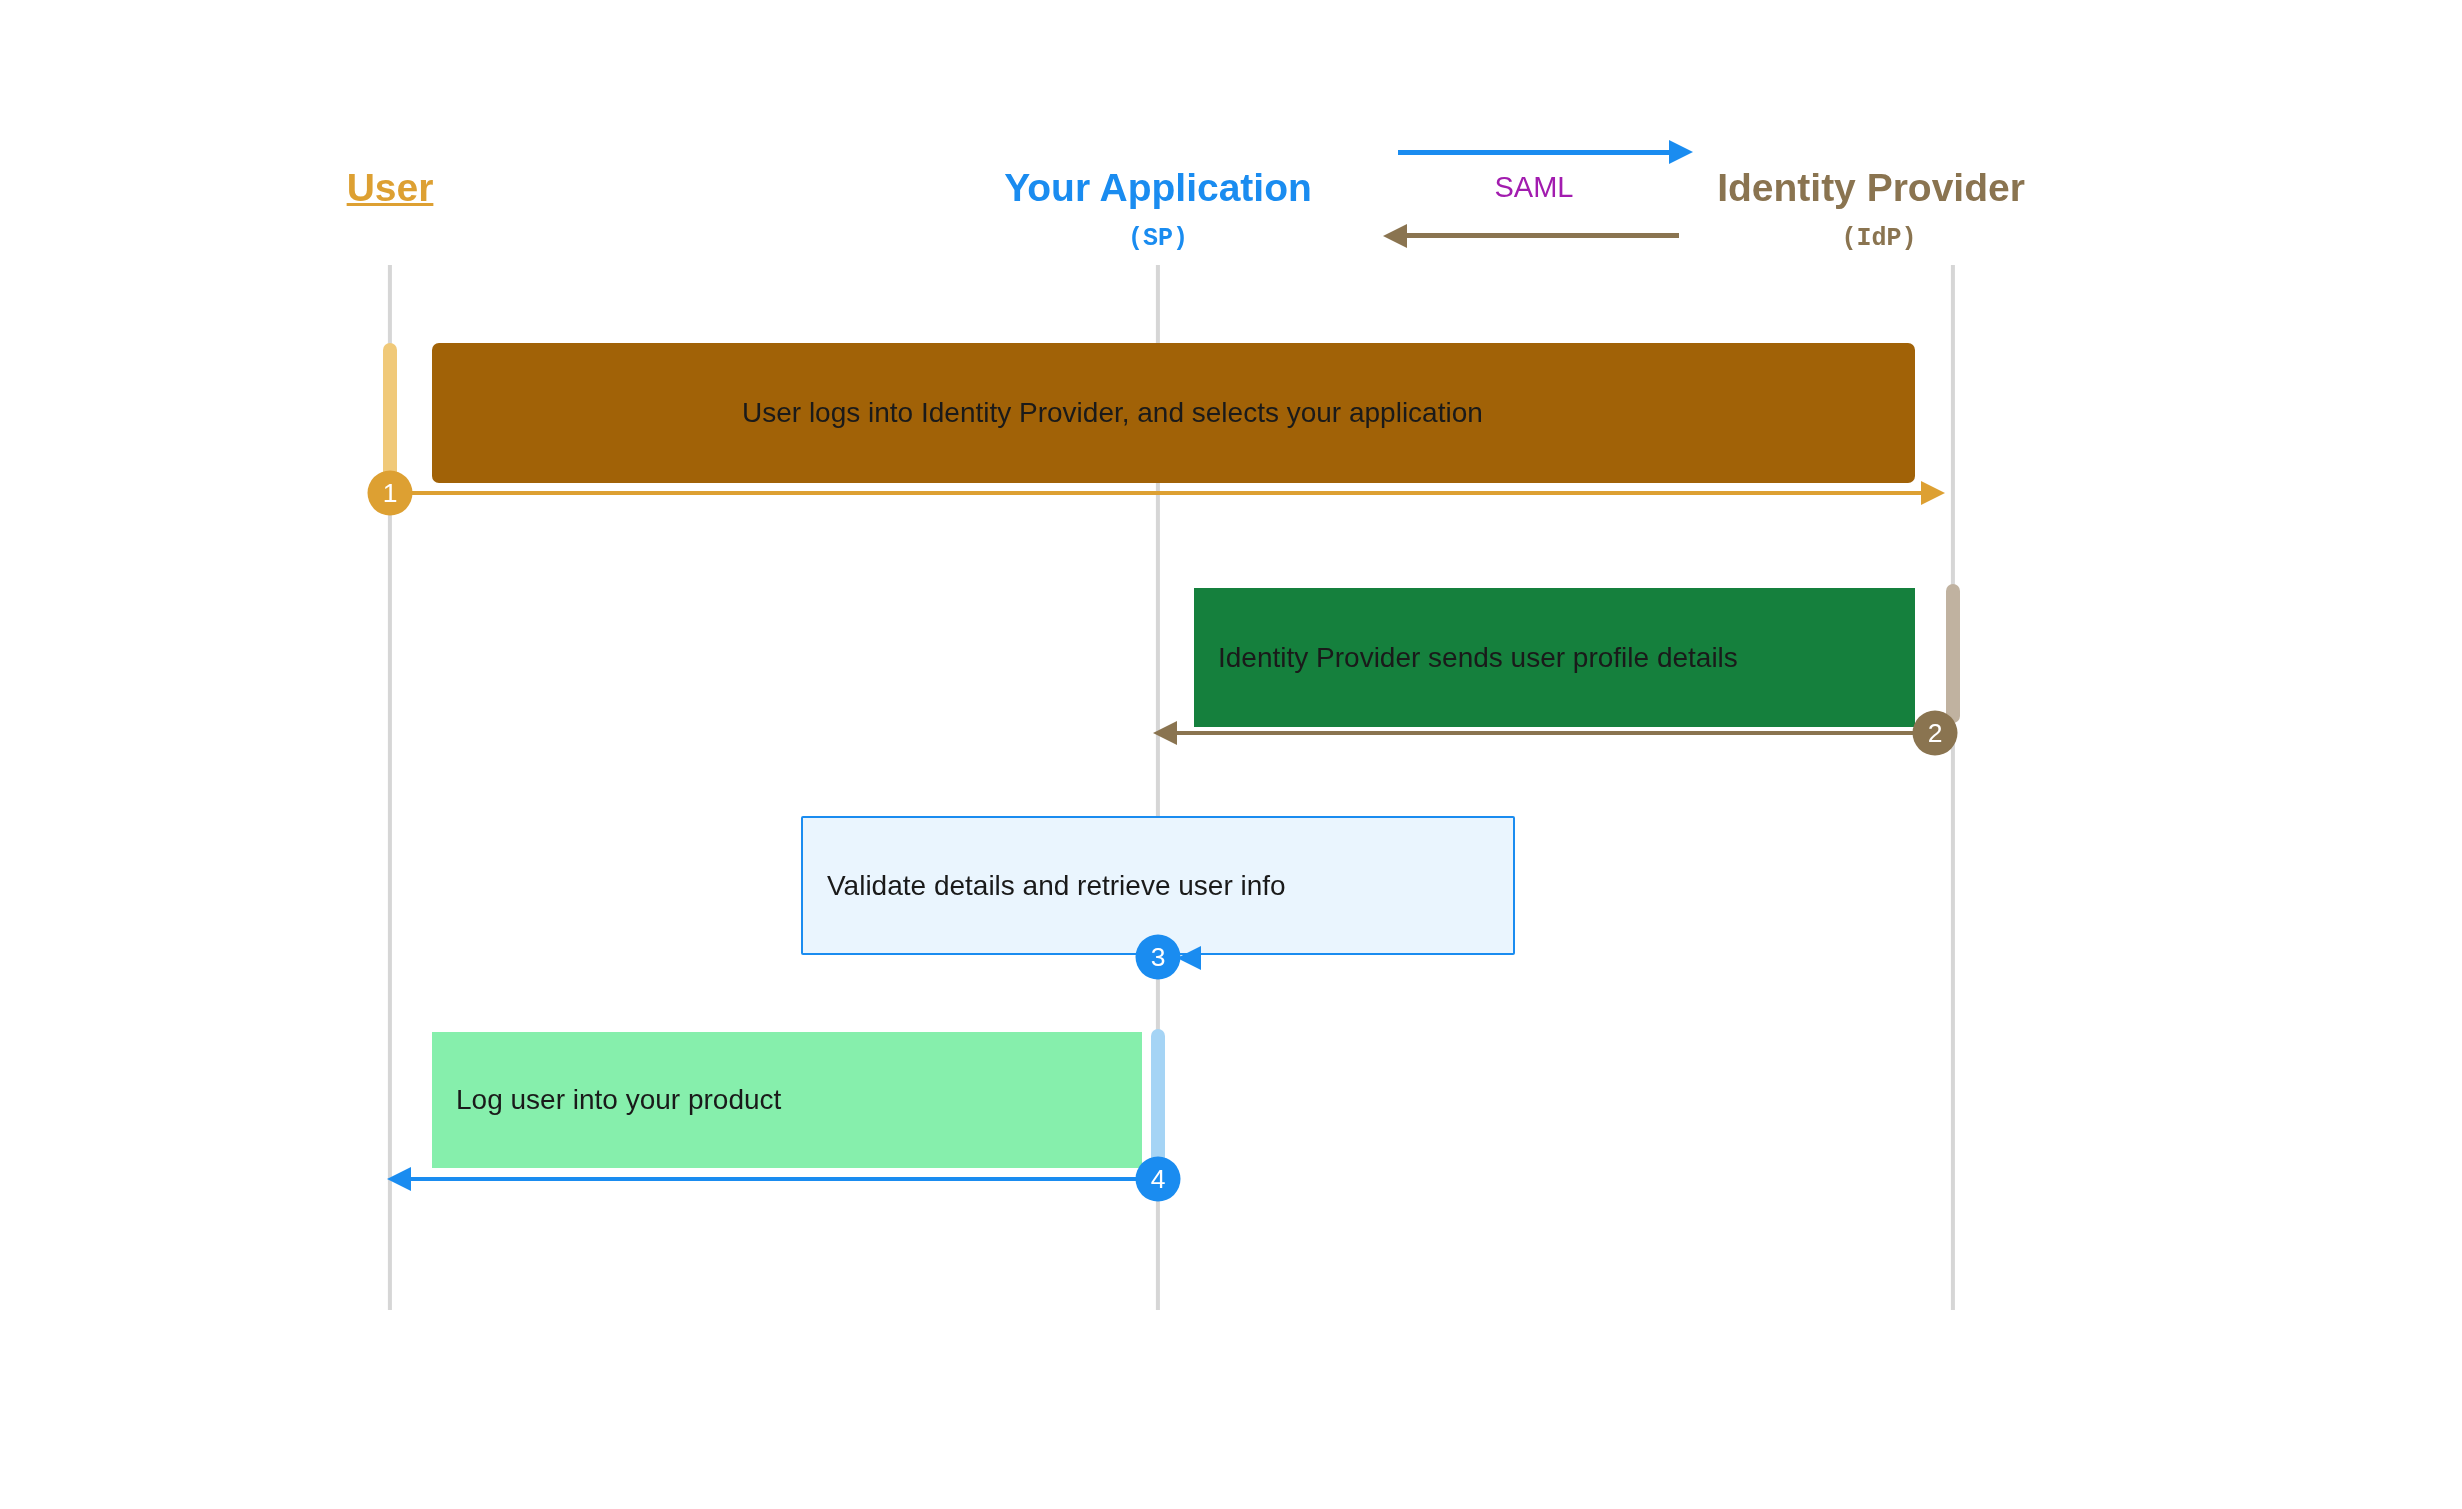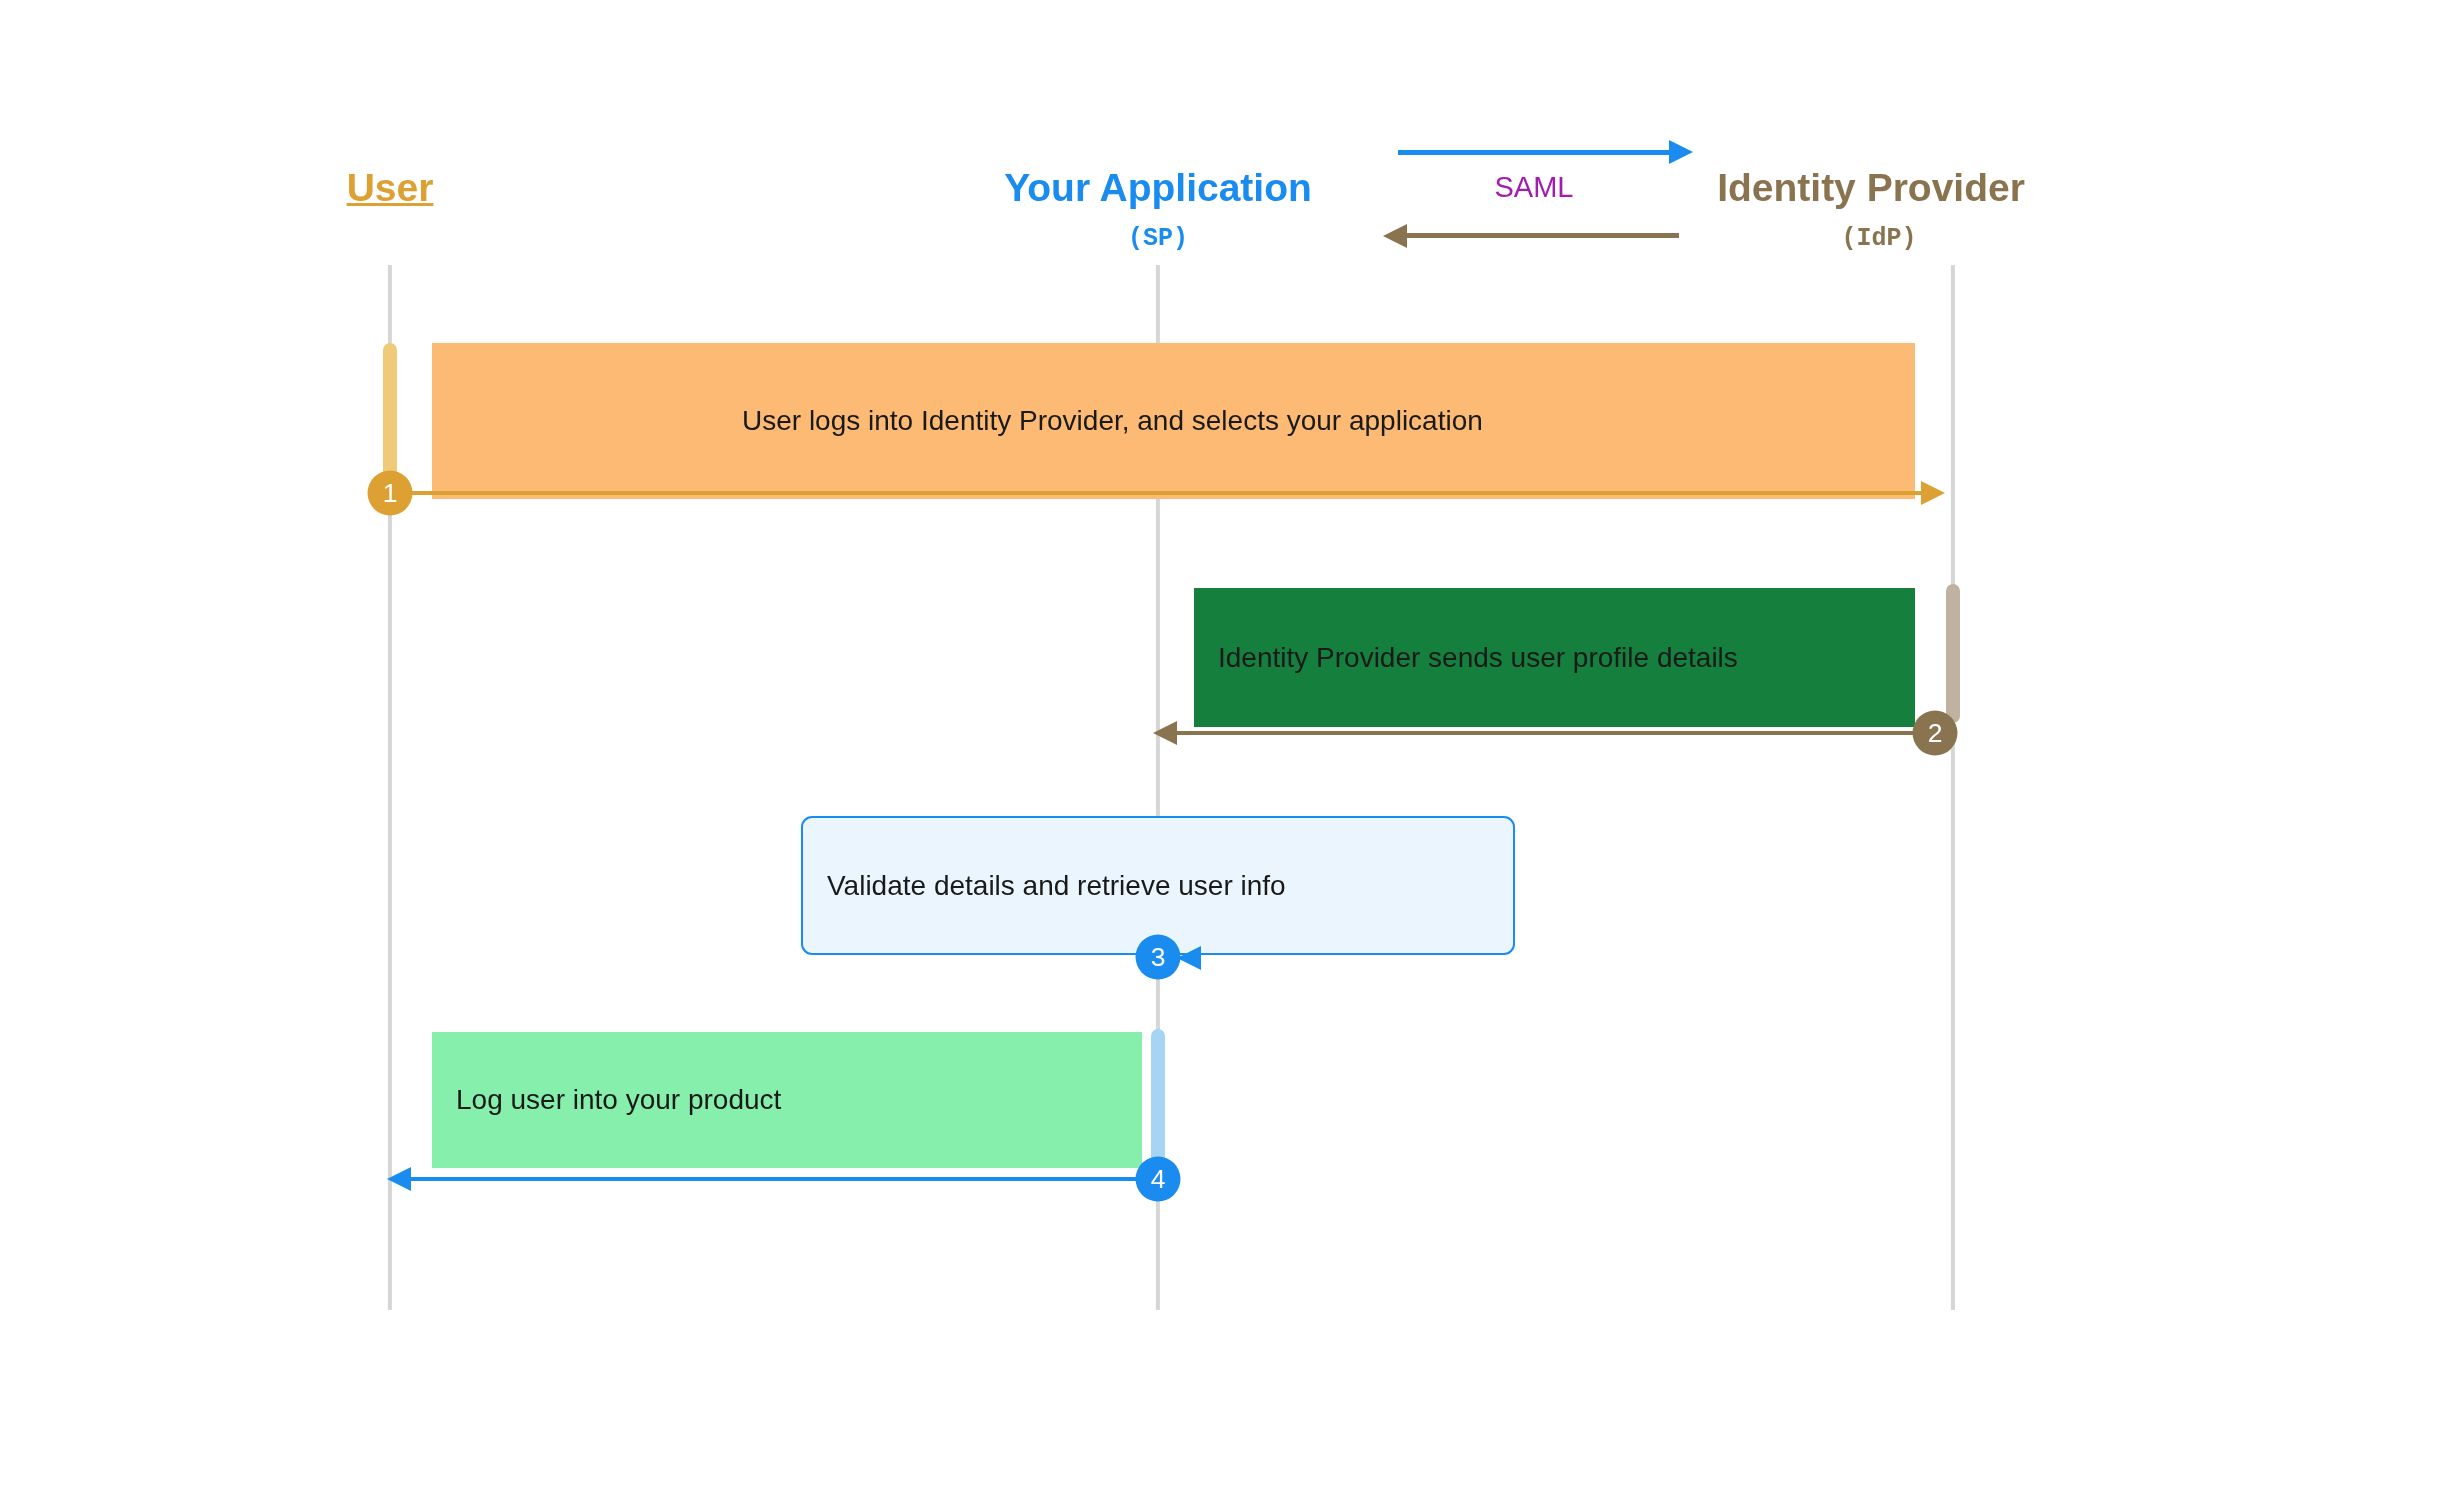--- a/index.html
+++ b/index.html
@@ -65,21 +65,21 @@
   .band-label {
     font-size: 28px;
     color: #1a1a1a;
     line-height: 1.35;
     padding: 0 24px;
     white-space: pre-wrap;
   }
   .band.self-box {
     border: 2.8px solid #1a8cf0;
     background: #eaf5fe;
-    border-radius: 11px;
+    border-radius: 2px;
   }
 
   
   .arrow-line {
     position: absolute;
     height: 4.2px;
   }
   .arrow-head {
     position: absolute;
     width: 0;
@@ -136,21 +136,21 @@
 
   <div class="saml-label" style="left:1534px; top:171px;">SAML</div>
 
   <div class="arrow-line" style="left:1407px; top:233px; width:272px; background:#8a7450; height:4.9px;"></div>
   <div class="arrow-head left" style="left:1383px; top:224px; border-right:24px solid #8a7450;"></div>
 
   <div class="lifeline" style="left:390px; top:265px; height:1045px;"></div>
   <div class="lifeline" style="left:1158px; top:265px; height:1045px;"></div>
   <div class="lifeline" style="left:1953px; top:265px; height:1045px;"></div>
 
-  <div class="band" style="left:432px; top:343px; width:1483px; height:156px; background:#fdba74;">
+  <div class="band" style="left:432px; top:343px; width:1483px; height:140px; background:#a16207;border-radius:7px;">
     <div class="band-label" style="margin-left:286px;">User logs into Identity Provider, and selects your application</div>
   </div>
 
   <div class="activation" style="left:390px; top:343px; height:139px; background:#f0c979;"></div>
 
   <div class="arrow-line" style="left:390px; top:491px; width:1532px; background:#dda032;"></div>
   <div class="arrow-head right" style="left:1921px; top:481px; border-left:24px solid #dda032;"></div>
 
   <div class="badge" style="left:390px; top:493px; background:#dda032;">1</div>
 

